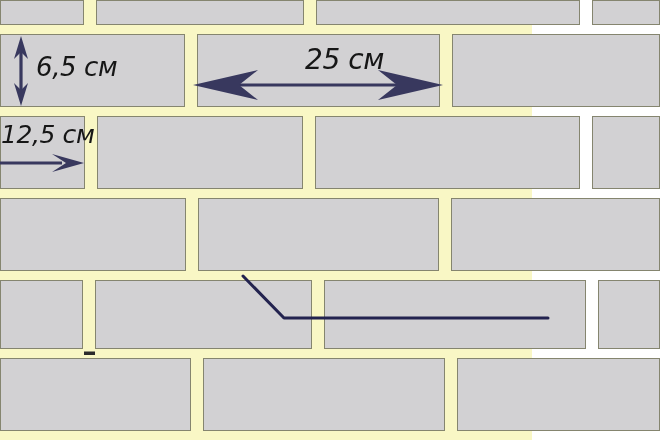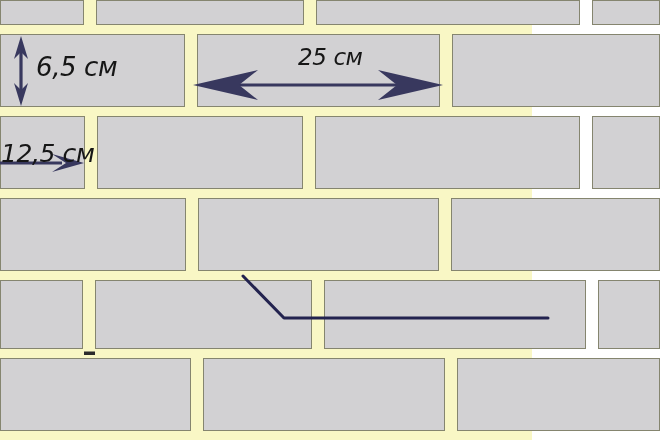--- a/index.html
+++ b/index.html
@@ -51,22 +51,22 @@
   }
   .label {
     position: absolute;
     font-style: italic;
     color: var(--text, #161616);
     letter-spacing: -0.4px;
     white-space: nowrap;
     line-height: 1.15;
   }
   .l-height  { left: 36px;  top: 53px;  font-size: 26px; }
-  .l-length  { left: 298px; top: 44px;  font-size: 23px; font-style: italic; }
-  .l-half    { left: 1px;   top: 121px; font-size: 25px; margin-top: 19px; }
+  .l-length  { left: 305px; top: 44px;  font-size: 28px; font-style: italic; }
+  .l-half    { left: 1px;   top: 121px; font-size: 25px; }
   .l-tape    { left: 331px; top: 288px; font-size: 22px; }
 </style>
 </head>
 <body style="--mortar: #F9F7C5; --brick: #D2D1D3; --brick-border: #85856F; --dimension: #38385E; --callout: #23234F; --text: #161616;">
 
 <div class="wall">
 
   <div id="bricks">
       <div class="brick" style="left: 0px; top: 0px; width: 84px; height: 25px;"></div>
       <div class="brick" style="left: 96px; top: 0px; width: 208px; height: 25px;"></div>

